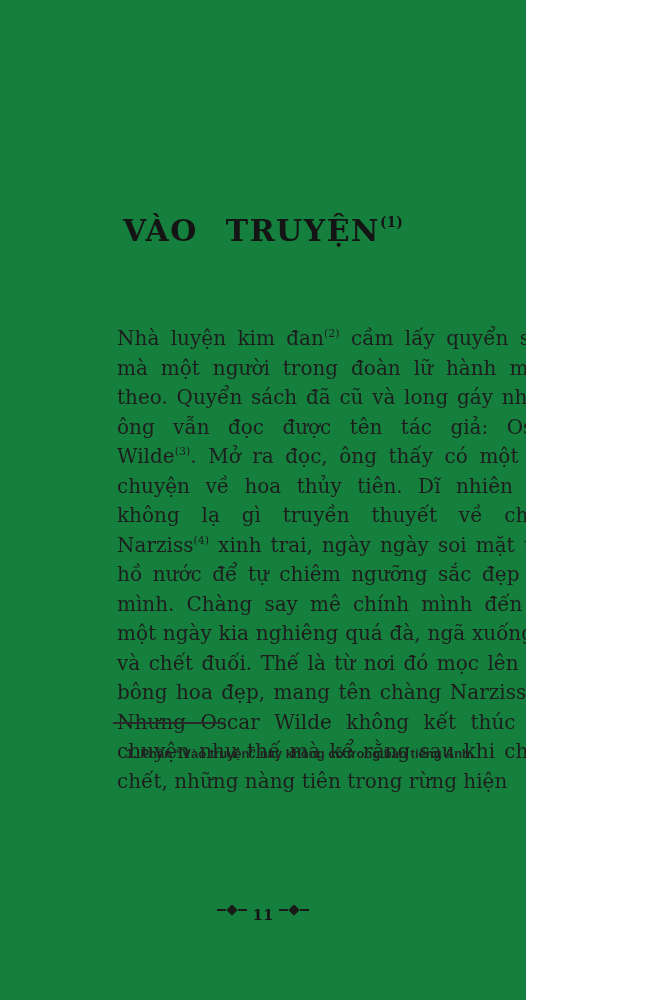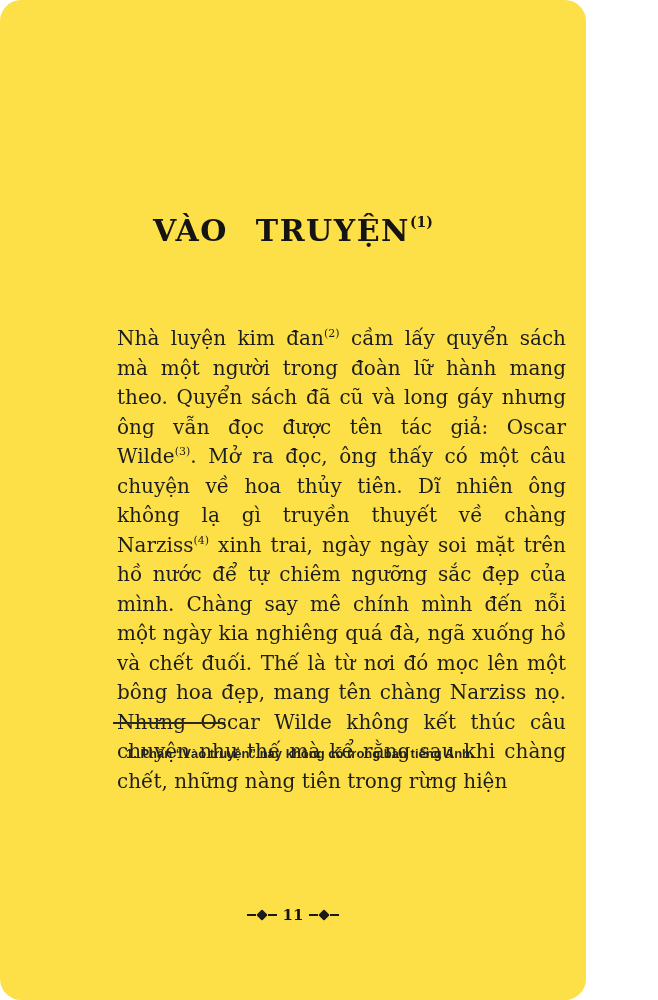--- a/index.html
+++ b/index.html
@@ -1,24 +1,23 @@
 <!DOCTYPE html>
 <html><head>
 <meta charset="utf-8">
 <style>
   html,body { margin:0; padding:0; }
   body { background:#ffffff; font-family:"Liberation Sans", sans-serif; }
 
   .page {
     position:relative;
-    width:586px; height:1000px;
-    background:#fde047;
+    width:526px; height:1000px;
+    background:#15803d;
     overflow:hidden;
     color:#1d1d1d;
-    border-radius:21px;
   }
 
   .title-row {
     position:absolute;
     top:213px; left:0; right:0;
     text-align:center;
     font-family:"DejaVu Serif", serif;
     font-size:30px;
     font-weight:700;
     letter-spacing:1.5px;
@@ -68,21 +67,21 @@
     font-weight:700;
     color:#222222;
   }
   .footnotes p { margin:14px; }
 
   .page-footer {
     position:absolute;
     top:906px; left:0; right:0;
     display:flex;
     justify-content:center;
-    align-items:center;
+    align-items:flex-start;
     gap:6px;
   }
   .page-number {
     font-family:"DejaVu Serif", serif;
     font-size:15px;
     font-weight:700;
     color:#151515;
   }
   .ornament {
     display:inline-flex;

